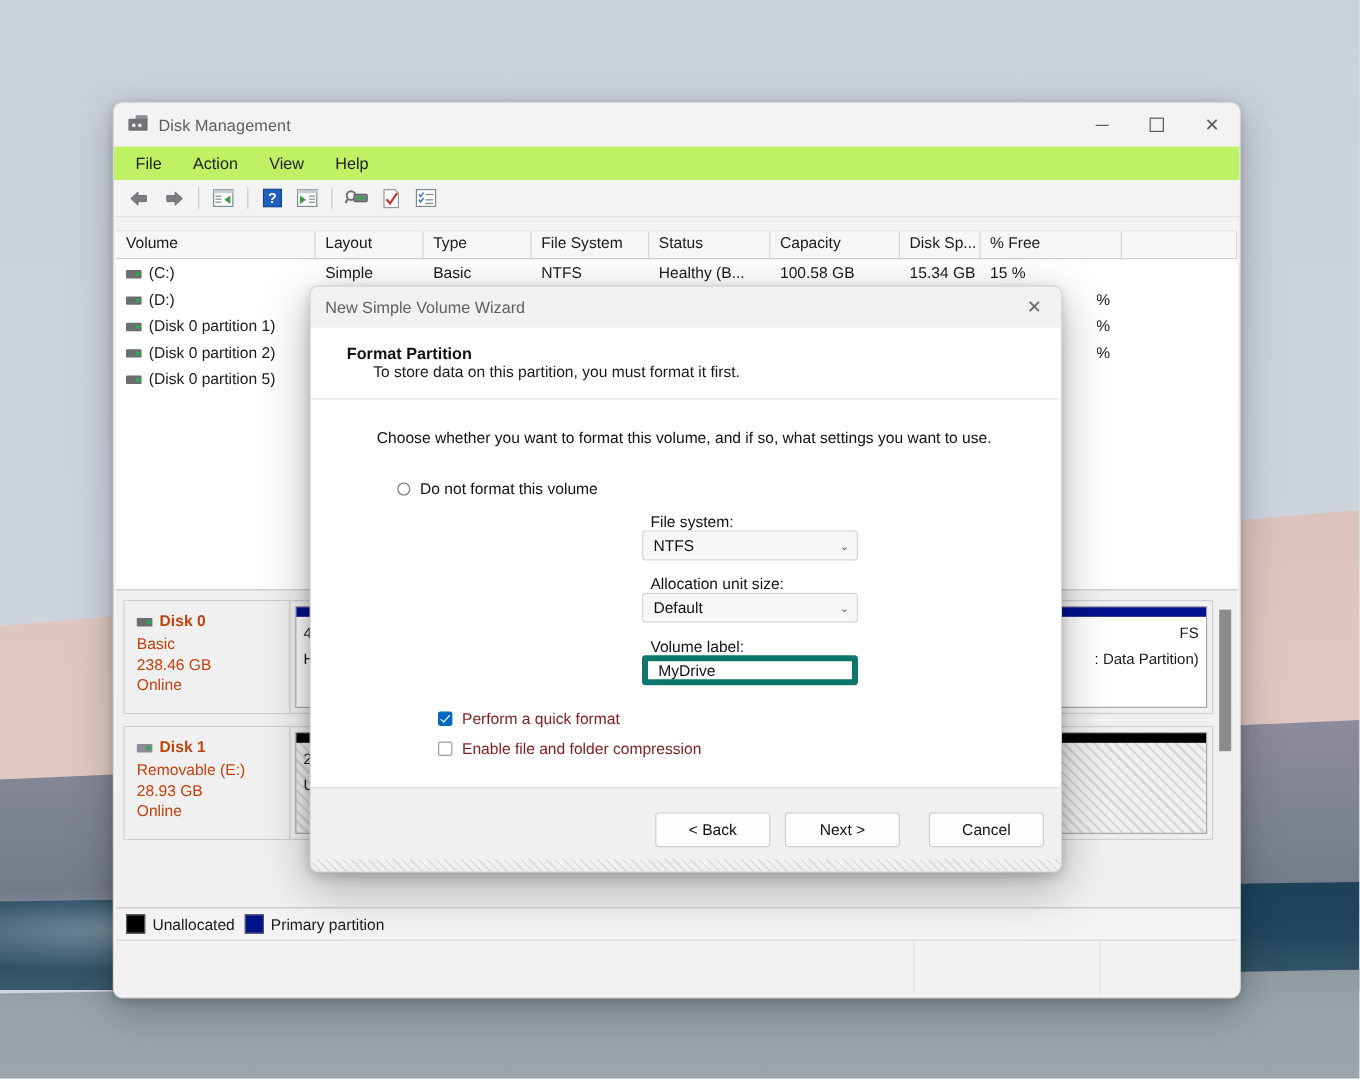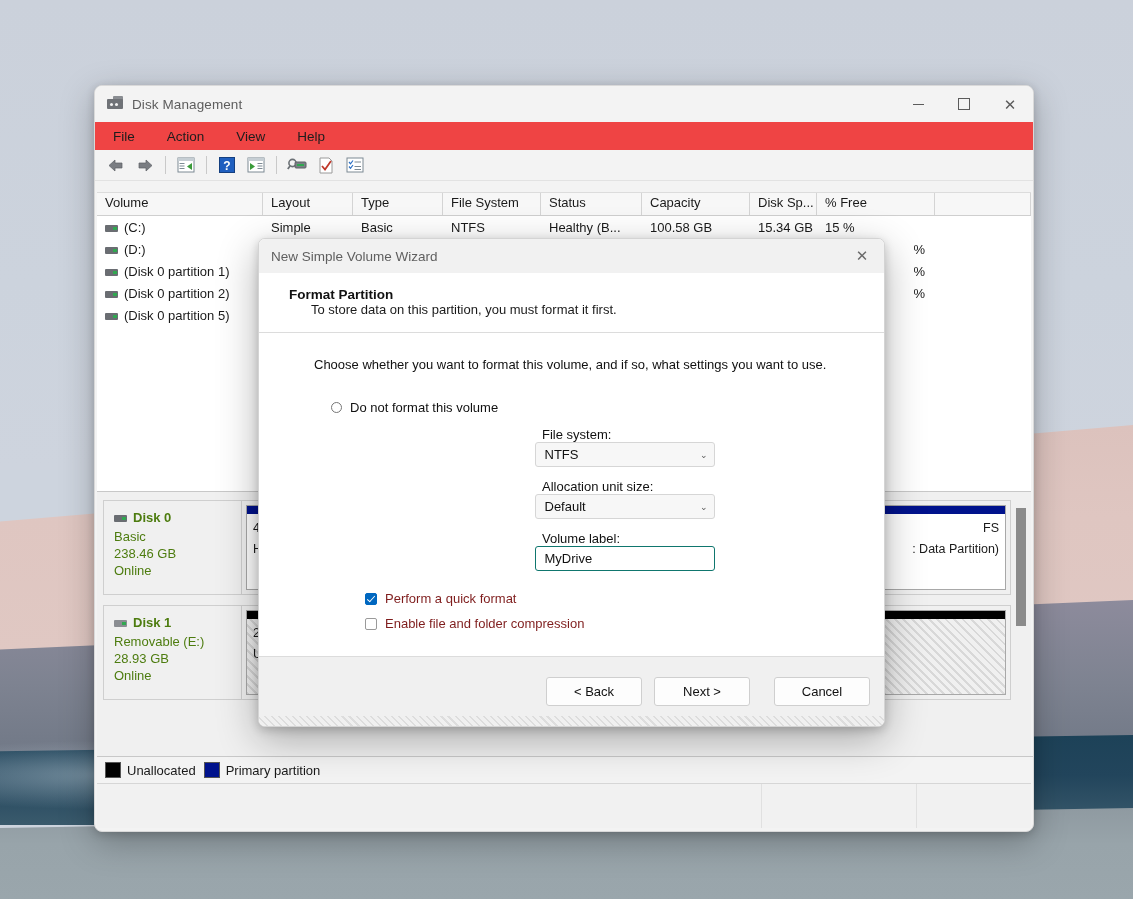--- a/index.html
+++ b/index.html
@@ -122,25 +122,25 @@
     justify-content: center;
     color: #5b5b5b;
   }
   .glyph-min { width: 11px; height: 1px; background: #5b5b5b; }
   .glyph-max { width: 10px; height: 10px; border: 1px solid #5b5b5b; }
   .glyph-close { font-size: 15px; line-height: 1; font-family: "Liberation Sans", sans-serif; }
 
   
   #menubar {
     height: 28px;
-    background: #ef4444;
+    background: #bef264;
     display: flex;
     align-items: center;
     padding-left: 8px;
-    gap: 12px;
+    gap: 6px;
   }
   .menu-item {
     padding: 4px 10px;
     font-size: 13.5px;
     color: #1d1d1d;
     border-radius: 3px;
   }
 
   
   #toolbar {
@@ -236,21 +236,21 @@
     background: #f0f0f0;
     border: 1px solid #cfcfcf;
     box-sizing: border-box;
   }
   .disk-info {
     width: 138px;
     border-right: 1px solid #cfcfcf;
     padding: 9px 0 0 10px;
     box-sizing: border-box;
     font-size: 13px;
-    color: #4d7c0f;
+    color: #c2410c;
     background: #f0f0f0;
   }
   .disk-info .dname {
     font-weight: bold;
     font-size: 13px;
     margin-bottom: 3px;
   }
   .disk-info .dline { line-height: 17px; }
   .disk-parts {
     flex: 1;
@@ -449,21 +449,21 @@
     box-sizing: border-box;
     justify-content: space-between;
   }
   .combo .chev {
     font-size: 9px;
     color: #5a5a5a;
   }
   .textinput {
     width: 180px;
     height: 25px;
-    border: 1px solid #0f766e;
+    border: 5px solid #0f766e;
     background: #ffffff;
     border-radius: 3px;
     display: flex;
     align-items: center;
     padding: 0 9px;
     font-size: 13px;
     color: #111;
     box-sizing: border-box;
   }
   .check-row {

